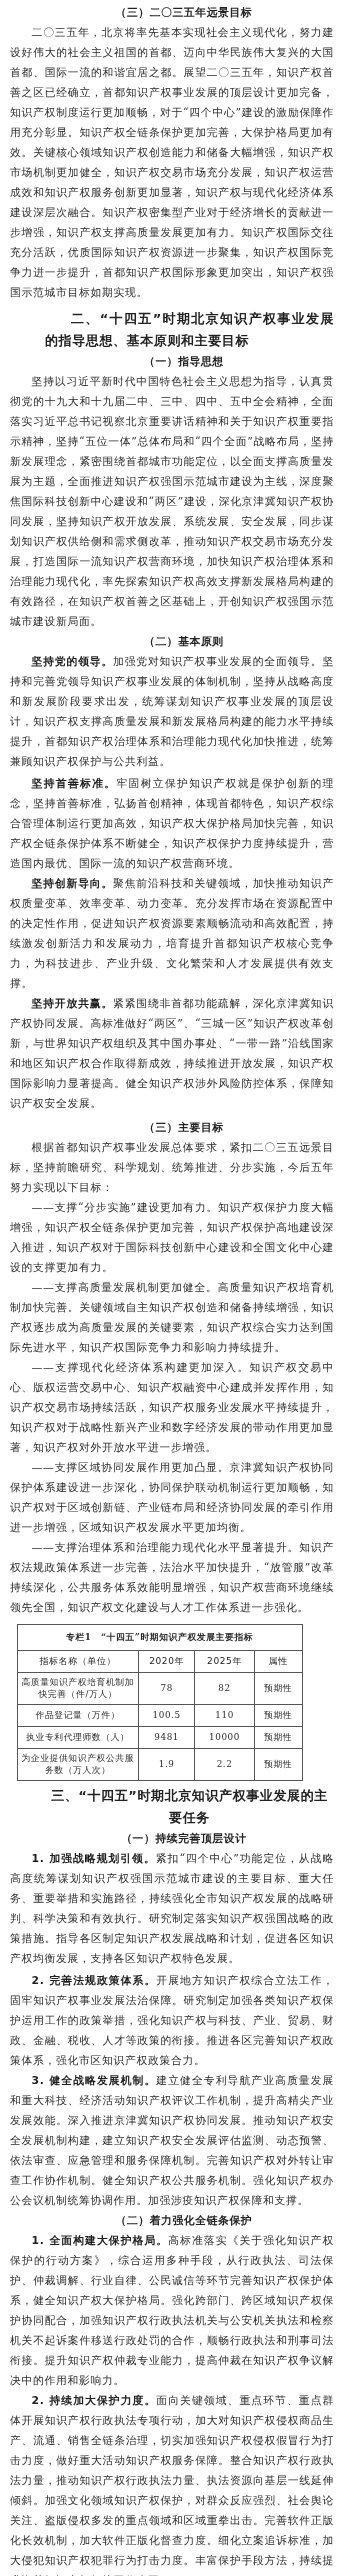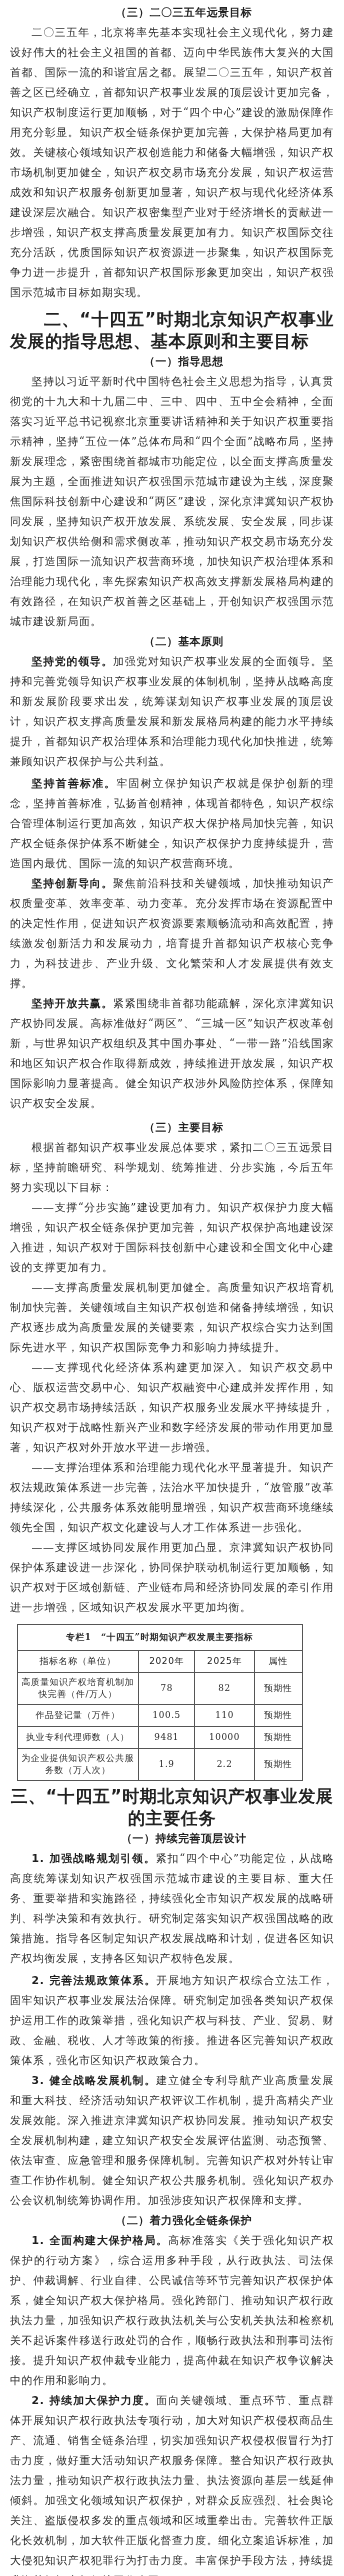--- a/index.html
+++ b/index.html
@@ -23,27 +23,28 @@
     font-family: "DejaVu Sans", "Liberation Sans", sans-serif;
     font-weight: bold;
     font-size: 10.8px;
     line-height: 20px;
     padding-left: 2.2em;
     letter-spacing: 0.6px;
     color: #222;
   }
   .h2 {
     font-family: "DejaVu Sans", "Liberation Sans", sans-serif;
-    font-size: 17px;
+    font-size: 13px;
     line-height: 22px;
     text-indent: 2em;
     text-align: justify;
     letter-spacing: 0.6px;
     color: #222;
     margin-top: 4.4px;
+    margin-left: 35px;
   }
   .h2.center { text-indent: 0; text-align: center; margin-top: 0; }
   .lead { font-family: "DejaVu Sans", "Liberation Sans", sans-serif; font-weight: bold; color: #1f1f1f; }
   .sp-before { margin-top: 4.4px; }
   .sp-small { margin-top: 2.2px; }
 
   table.indicators {
     width: 286px;
     margin: 5.5px 0 4.4px 6.6px;
     border-collapse: collapse;
@@ -94,22 +95,22 @@
   <p class="para"><span class="lead">坚持党的领导。</span><span>加强党对知识产权事业发展的全面领导。坚持和完善党领导知识产权事业发展的体制机制，坚持从战略高度和新发展阶段要求出发，统筹谋划知识产权事业发展的顶层设计，知识产权支撑高质量发展和新发展格局构建的能力水平持续提升，首都知识产权治理体系和治理能力现代化加快推进，统筹兼顾知识产权保护与公共利益。</span></p>
   <p class="para sp-small"><span class="lead">坚持首善标准。</span><span>牢固树立保护知识产权就是保护创新的理念，坚持首善标准，弘扬首创精神，体现首都特色，知识产权综合管理体制运行更加高效，知识产权大保护格局加快完善，知识产权全链条保护体系不断健全，知识产权保护力度持续提升，营造国内最优、国际一流的知识产权营商环境。</span></p>
   <p class="para"><span class="lead">坚持创新导向。</span><span>聚焦前沿科技和关键领域，加快推动知识产权质量变革、效率变革、动力变革。充分发挥市场在资源配置中的决定性作用，促进知识产权资源要素顺畅流动和高效配置，持续激发创新活力和发展动力，培育提升首都知识产权核心竞争力，为科技进步、产业升级、文化繁荣和人才发展提供有效支撑。</span></p>
   <p class="para"><span class="lead">坚持开放共赢。</span><span>紧紧围绕非首都功能疏解，深化京津冀知识产权协同发展。高标准做好“两区”、“三城一区”知识产权改革创新，与世界知识产权组织及其中国办事处、“一带一路”沿线国家和地区知识产权合作取得新成效，持续推进开放发展，知识产权国际影响力显著提高。健全知识产权涉外风险防控体系，保障知识产权安全发展。</span></p>
 
   <h3 class="h3 sp-before">（三）主要目标</h3>
   <p class="para">根据首都知识产权事业发展总体要求，紧扣二〇三五远景目标，坚持前瞻研究、科学规划、统筹推进、分步实施，今后五年努力实现以下目标：</p>
   <p class="para">——支撑“分步实施”建设更加有力。知识产权保护力度大幅增强，知识产权全链条保护更加完善，知识产权保护高地建设深入推进，知识产权对于国际科技创新中心建设和全国文化中心建设的支撑更加有力。</p>
   <p class="para">——支撑高质量发展机制更加健全。高质量知识产权培育机制加快完善。关键领域自主知识产权创造和储备持续增强，知识产权逐步成为高质量发展的关键要素，知识产权综合实力达到国际先进水平，知识产权国际竞争力和影响力持续提升。</p>
   <p class="para">——支撑现代化经济体系构建更加深入。知识产权交易中心、版权运营交易中心、知识产权融资中心建成并发挥作用，知识产权交易市场持续活跃，知识产权服务业发展水平持续提升，知识产权对于战略性新兴产业和数字经济发展的带动作用更加显著，知识产权对外开放水平进一步增强。</p>
+  <p class="para">——支撑区域协同发展作用更加凸显。京津冀知识产权协同保护体系建设进一步深化，协同保护联动机制运行更加顺畅，知识产权对于区域创新链、产业链布局和经济协同发展的牵引作用进一步增强，区域知识产权发展水平更加均衡。</p>
   <p class="para">——支撑治理体系和治理能力现代化水平显著提升。知识产权法规政策体系进一步完善，法治水平加快提升，“放管服”改革持续深化，公共服务体系效能明显增强，知识产权营商环境继续领先全国，知识产权文化建设与人才工作体系进一步强化。</p>
-  <p class="para">——支撑区域协同发展作用更加凸显。京津冀知识产权协同保护体系建设进一步深化，协同保护联动机制运行更加顺畅，知识产权对于区域创新链、产业链布局和经济协同发展的牵引作用进一步增强，区域知识产权发展水平更加均衡。</p>
 
   <table class="indicators">
     <tbody>
         <tr>
       <td class="caption-cell" colspan="4">专栏1　“十四五”时期知识产权发展主要指标</td>
     </tr>
     <tr>
       <th class="col-name">指标名称（单位）</th>
       <th class="col-2020">2020年</th>
       <th class="col-2025">2025年</th>
@@ -143,17 +144,17 @@
     </table>
 
   <h2 class="h2 center">三、“十四五”时期北京知识产权事业发展的主要任务</h2>
 
   <h3 class="h3">（一）持续完善顶层设计</h3>
   <p class="para"><span class="lead">1. 加强战略规划引领。</span><span>紧扣“四个中心”功能定位，从战略高度统筹谋划知识产权强国示范城市建设的主要目标、重大任务、重要举措和实施路径，持续强化全市知识产权发展的战略研判、科学决策和有效执行。研究制定落实知识产权强国战略的政策措施。指导各区制定知识产权发展战略和计划，促进各区知识产权均衡发展，支持各区知识产权特色发展。</span></p>
   <p class="para sp-small"><span class="lead">2. 完善法规政策体系。</span><span>开展地方知识产权综合立法工作，固牢知识产权事业发展法治保障。研究制定加强各类知识产权保护运用工作的政策举措，强化知识产权与科技、产业、贸易、财政、金融、税收、人才等政策的衔接。推进各区完善知识产权政策体系，强化市区知识产权政策合力。</span></p>
   <p class="para"><span class="lead">3. 健全战略发展机制。</span><span>建立健全专利导航产业高质量发展和重大科技、经济活动知识产权评议工作机制，提升高精尖产业发展效能。深入推进京津冀知识产权协同发展。推动知识产权安全发展机制构建，建立知识产权安全发展评估监测、动态预警、依法审查、应急管理和服务保障机制。完善知识产权对外转让审查工作协作机制。健全知识产权公共服务机制。强化知识产权办公会议机制统筹协调作用。加强涉疫知识产权保障和支撑。</span></p>
 
   <h3 class="h3">（二）着力强化全链条保护</h3>
-  <p class="para"><span class="lead">1. 全面构建大保护格局。</span><span>高标准落实《关于强化知识产权保护的行动方案》，综合运用多种手段，从行政执法、司法保护、仲裁调解、行业自律、公民诚信等环节完善知识产权保护体系，健全知识产权大保护格局。强化跨部门、推动知识产权行政执法力量，加强知识产权行政执法机关与公安机关执法和检察机关不起诉案件移送行政处罚的合作，顺畅行政执法和刑事司法衔接。提升知识产权仲裁专业能力，提高仲裁在知识产权争议解决中的作用和影响力。</span></p>
+  <p class="para"><span class="lead">1. 全面构建大保护格局。</span><span>高标准落实《关于强化知识产权保护的行动方案》，综合运用多种手段，从行政执法、司法保护、仲裁调解、行业自律、公民诚信等环节完善知识产权保护体系，健全知识产权大保护格局。强化跨部门、跨区域知识产权保护协同配合，加强知识产权行政执法机关与公安机关执法和检察机关不起诉案件移送行政处罚的合作，顺畅行政执法和刑事司法衔接。提升知识产权仲裁专业能力，提高仲裁在知识产权争议解决中的作用和影响力。</span></p>
   <p class="para"><span class="lead">2. 持续加大保护力度。</span><span>面向关键领域、重点环节、重点群体开展知识产权行政执法专项行动，加大对知识产权侵权商品生产、流通、销售全链条治理，切实加强知识产权侵权假冒行为打击力度，做好重大活动知识产权服务保障。整合知识产权行政执法力量，推动知识产权行政执法力量、执法资源向基层一线延伸倾斜。加强文化领域知识产权保护，对群众反应强烈、社会舆论关注、盗版侵权多发的重点领域和区域重拳出击。完善软件正版化长效机制，加大软件正版化督查力度。细化立案追诉标准，加大侵犯知识产权犯罪行为打击力度。丰富保护手段方法，持续提升海关知识产权保护工作水平。</span></p>
 
 </div>
 
 
 </body></html>

